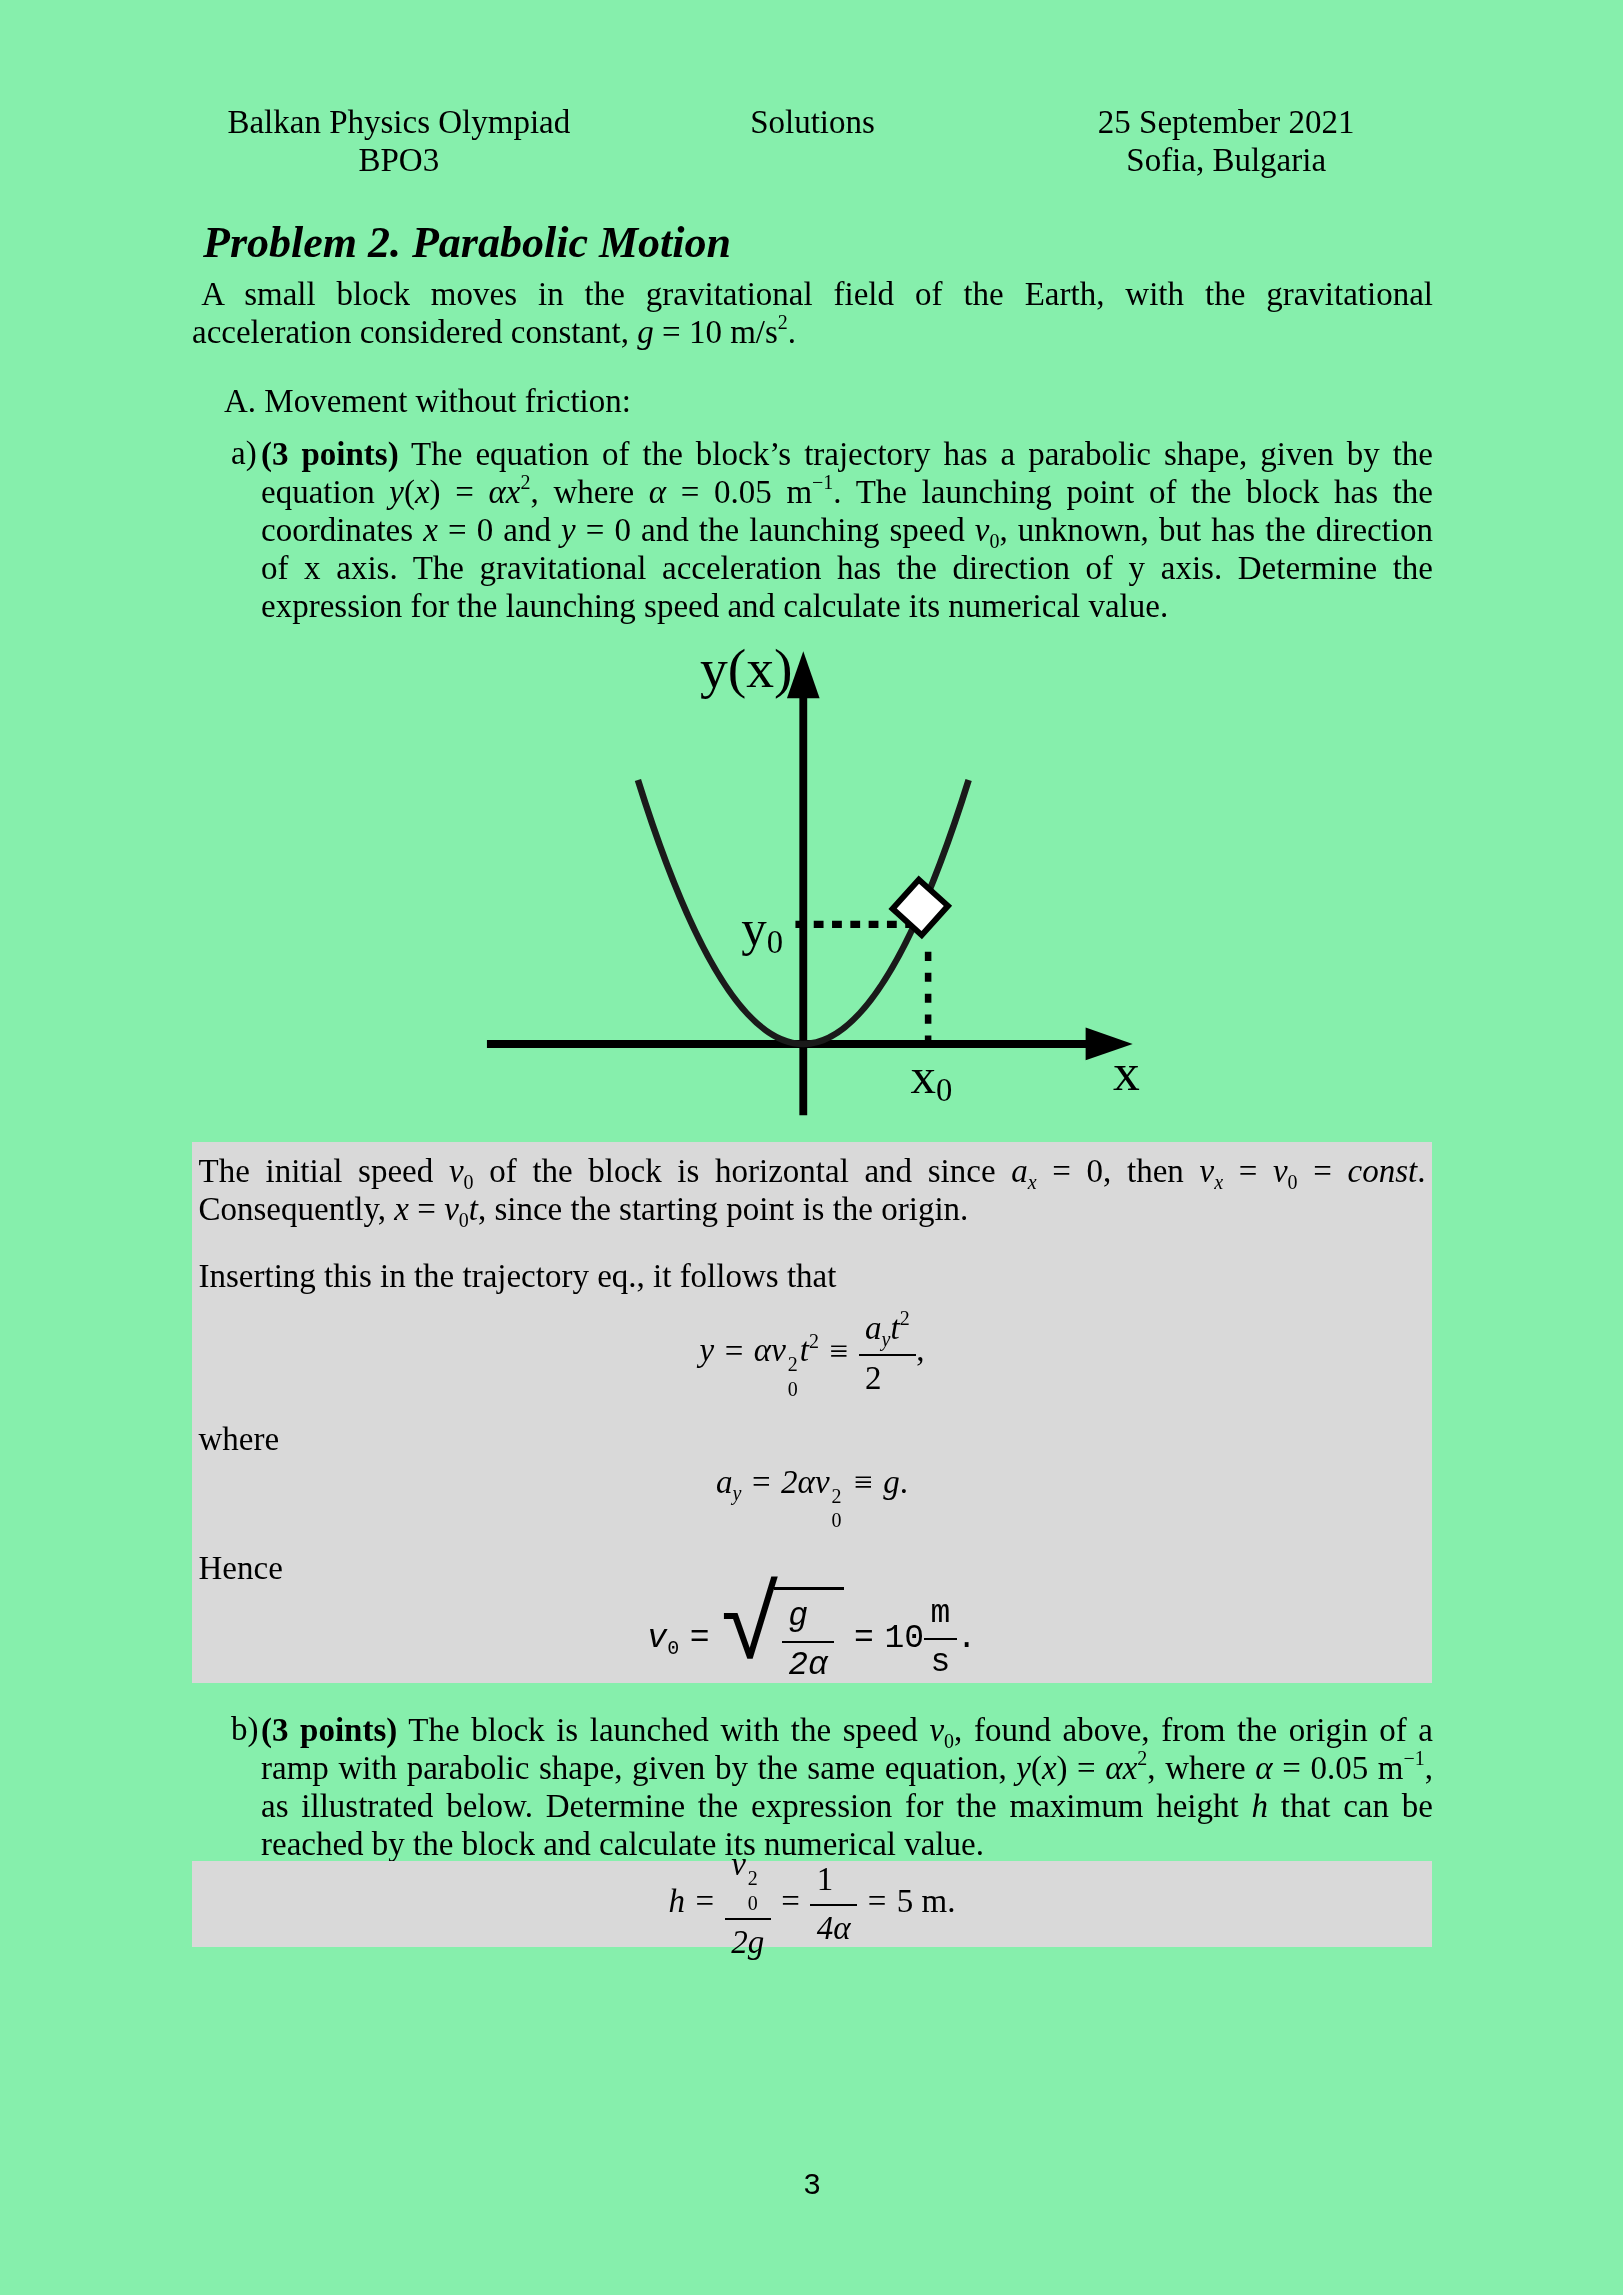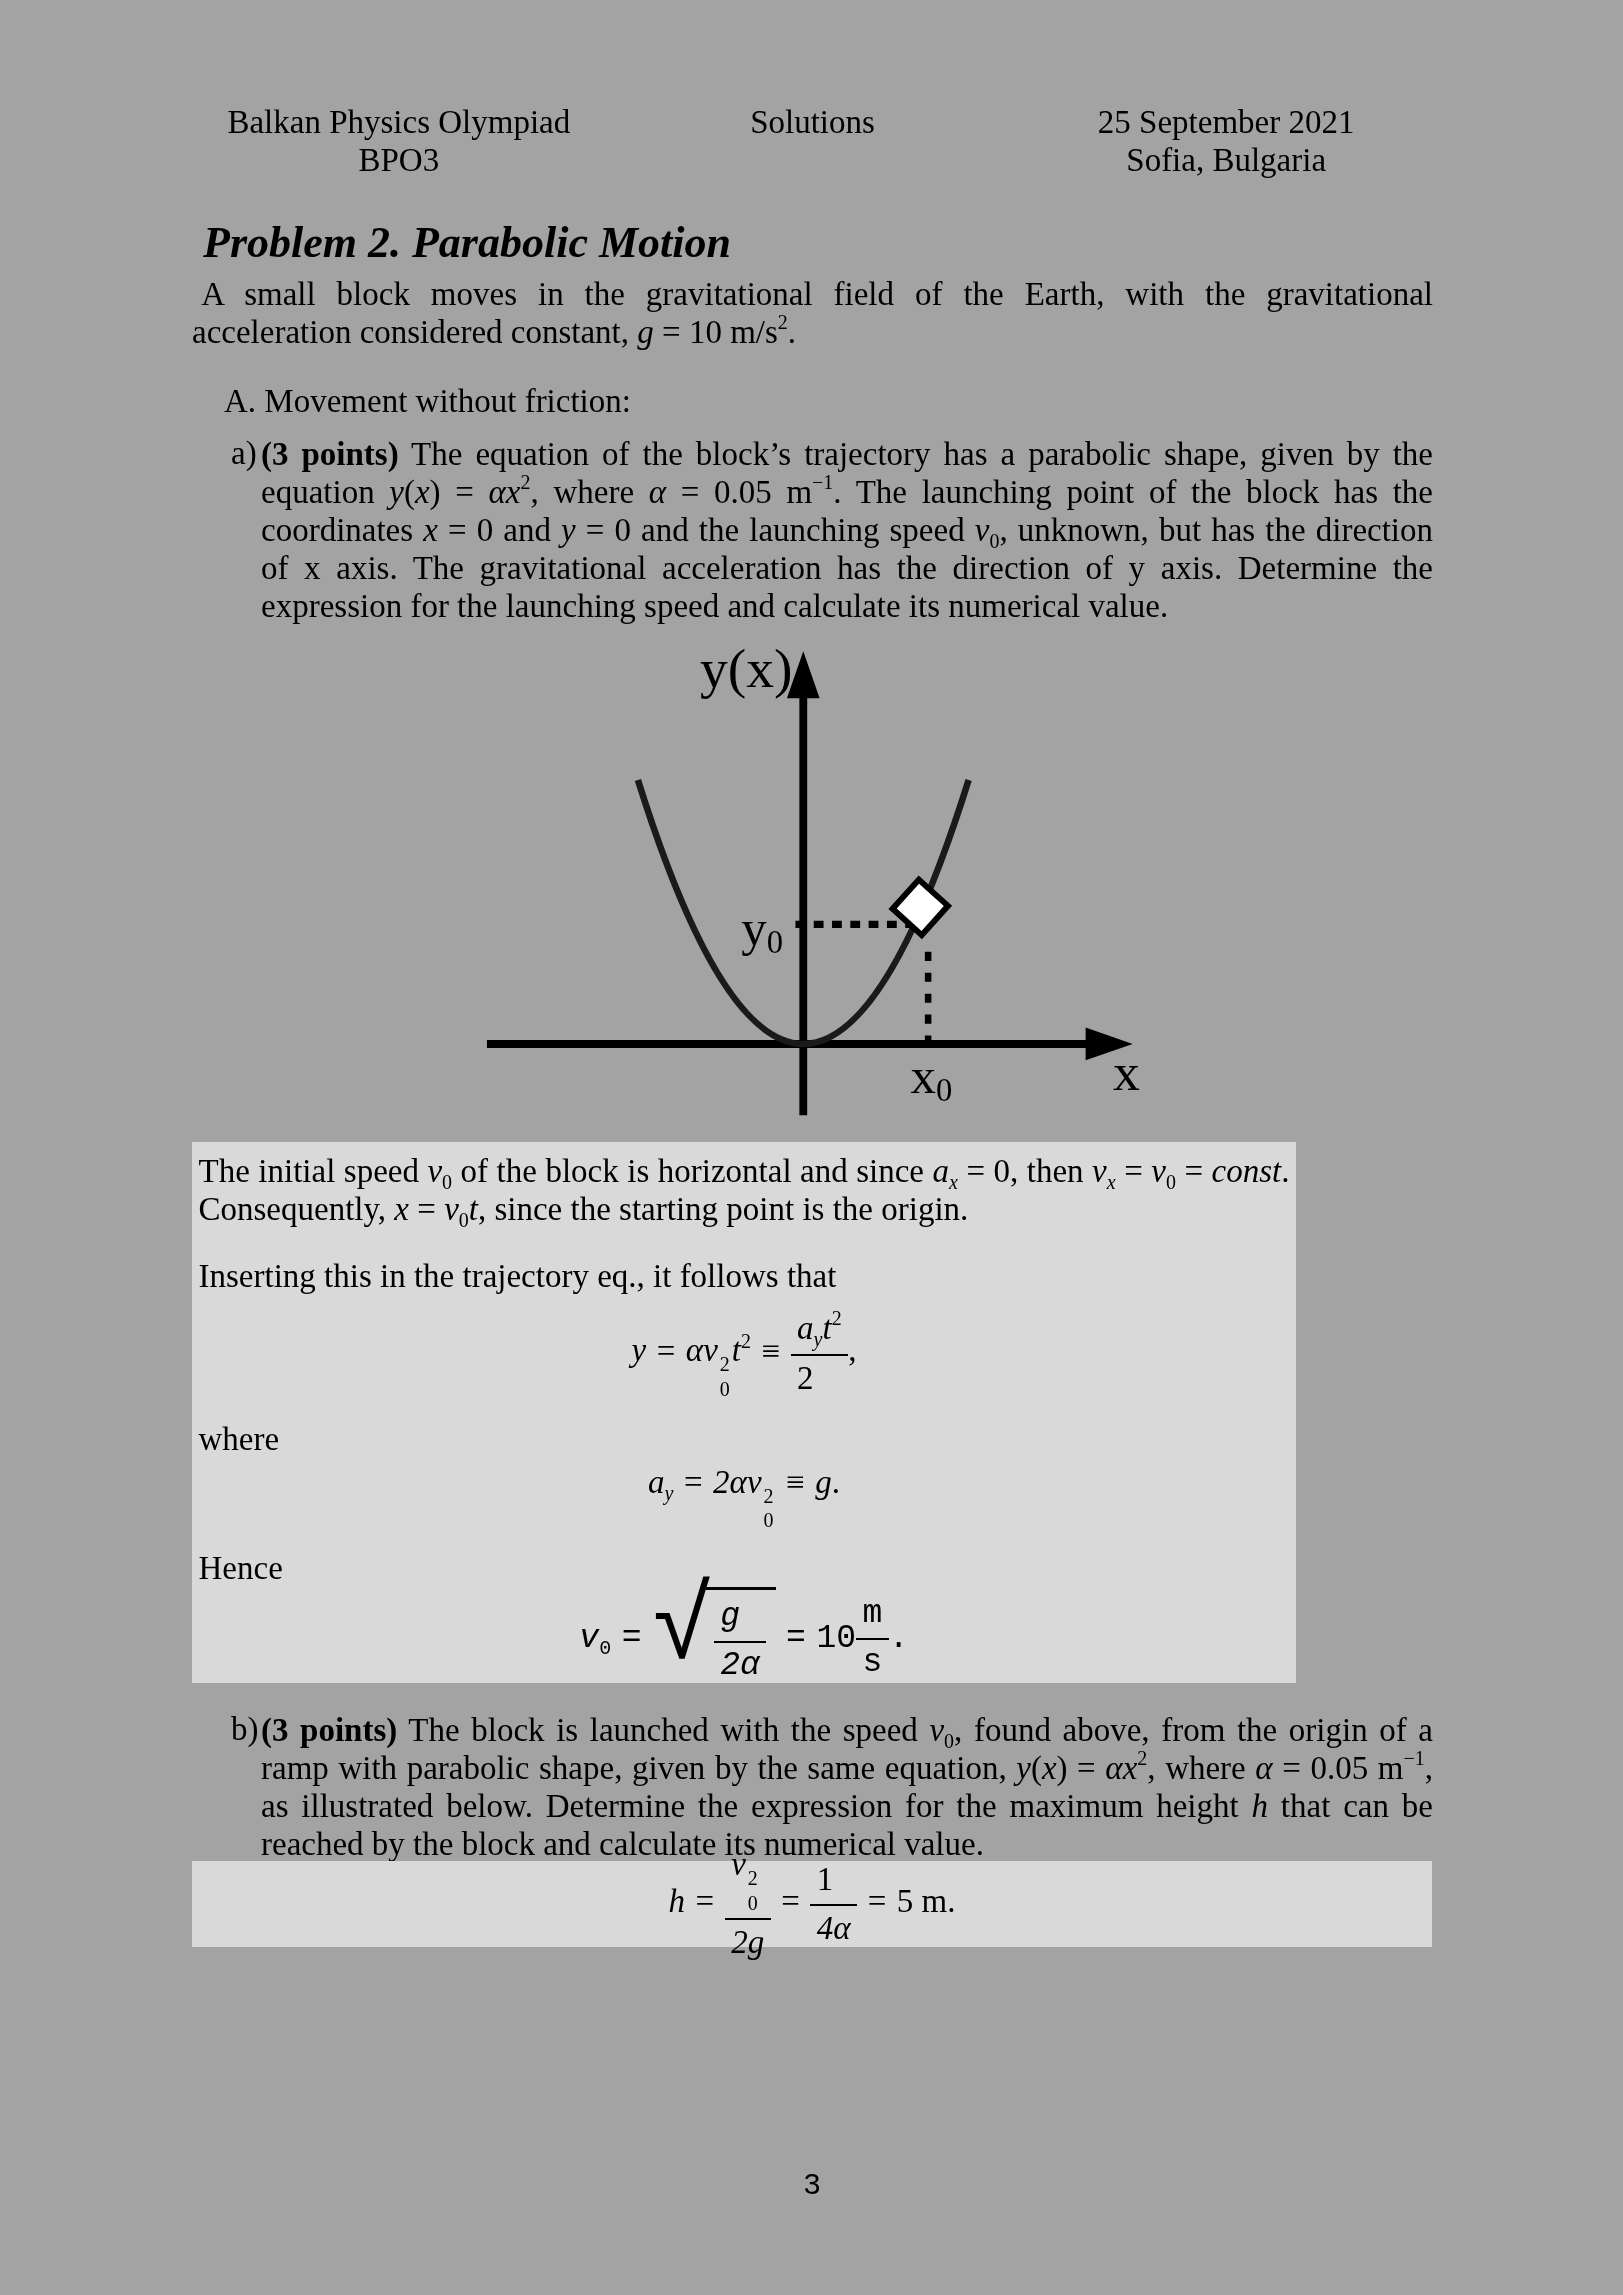--- a/index.html
+++ b/index.html
@@ -1,19 +1,19 @@
 <!DOCTYPE html>
 <html style="font-size:10.5px"><head>
 <meta charset="utf-8">
 <style>
   html,body{margin:0;padding:0;background:#ffffff;}
   .page{
     position:relative;
     width:1623px;height:2295px;
-    background:#a3a3a3;
+    background:#86efac;
     font-family:"Liberation Serif", serif;
     font-size:33px;color:#000;
     overflow:hidden;
   }
   
   .hdr{position:absolute;top:103px;left:192px;width:1241px;display:flex;}
   .hdr .col{flex:1;text-align:center;line-height:38px;}
   
   .title{position:absolute;top:217px;left:203px;font-weight:bold;font-style:italic;font-size:44px;}
   
@@ -27,21 +27,21 @@
   .itemB{top:1711px;left:231px;width:1202px;}
   b,.bd{font-weight:bold;}
   .mi{font-style:italic;}
   sub,sup{font-size:20px;line-height:0;}
   sup{vertical-align:13.7px;}
   sub{vertical-align:-7.2px;}
   
   .fig{position:absolute;top:625px;left:425px;}
   
   .hl{background:#d9d9d9;}
-  .solA{position:absolute;top:1142px;left:192px;width:1104px;height:541px;box-sizing:border-box;padding:9.8px 6.5px 0 6.5px;overflow:hidden;}
+  .solA{position:absolute;top:1142px;left:192px;width:1240px;height:541px;box-sizing:border-box;padding:9.8px 6.5px 0 6.5px;overflow:hidden;}
   .solA p{margin:0;}
   .solA .p2{margin-top:30px;}
   .solA .wlab{margin-top:22px;}
   .solA .hlab{margin-top:19.6px;}
   .solB{position:absolute;top:1861px;left:192px;width:1240px;height:86px;display:flex;align-items:center;justify-content:center;}
   
   .eq{display:block;text-align:center;font-size:33px;line-height:1;}
   .eq1{margin-top:14.4px;}
   .eq2{margin-top:7.9px;}
   .eq3{margin-top:0;font-family:Liberation Mono, monospace;}

